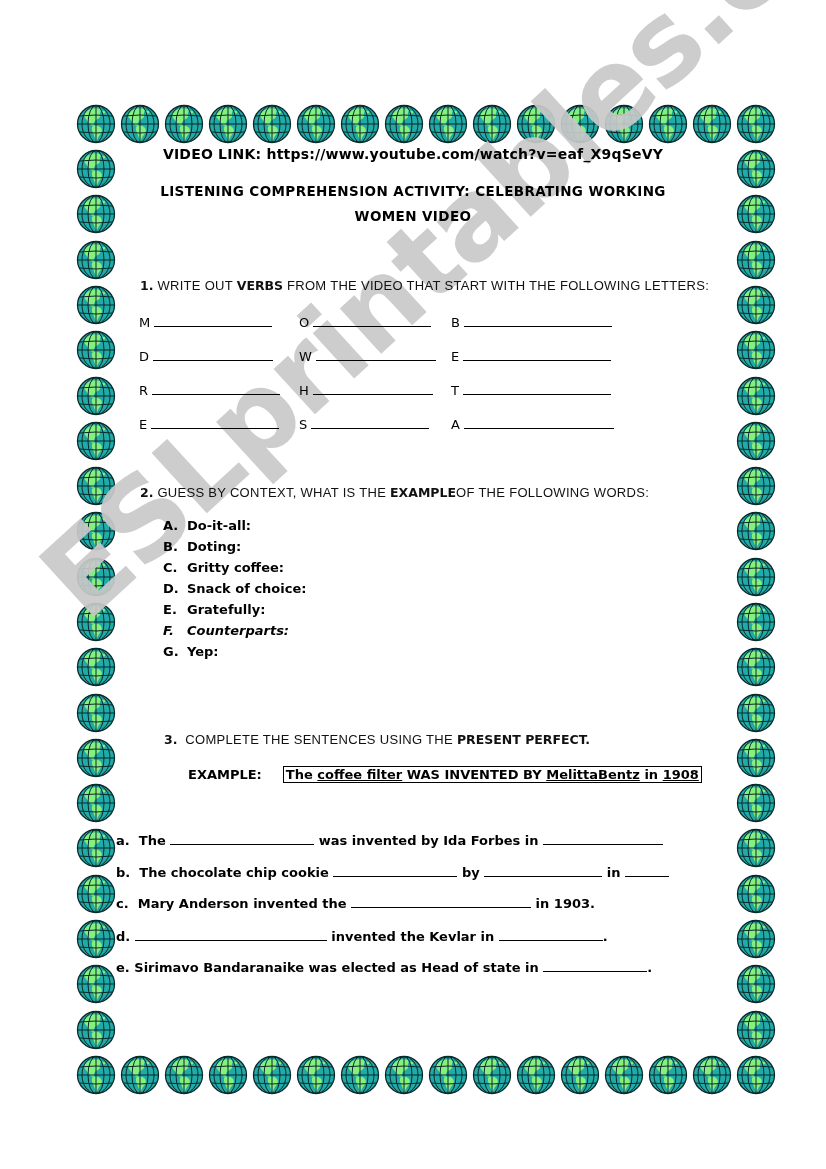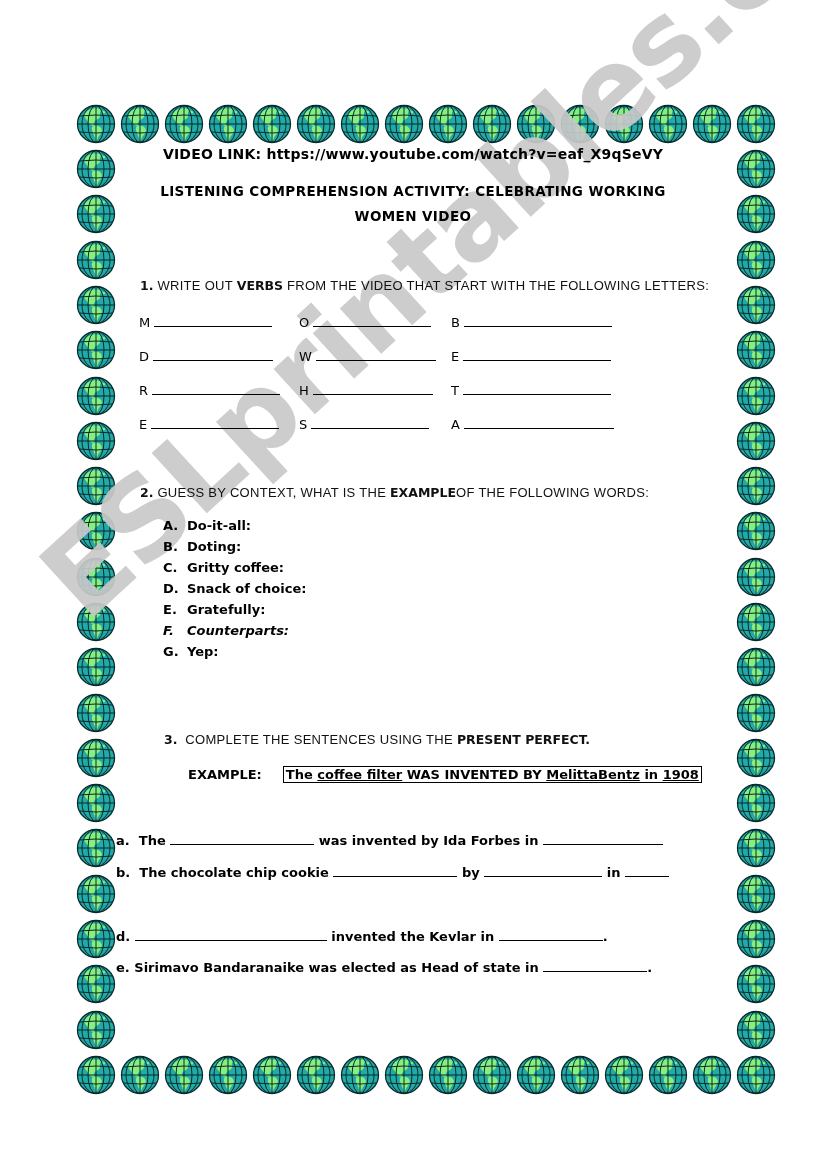--- a/index.html
+++ b/index.html
@@ -1263,20 +1263,26 @@
     </div>
 
     <div class="abs sentence" style="left:116px; top:832px;">
       <span>a.</span>&nbsp;
       <span>The</span>
       <span class="blank" style="width:144px;"></span>
       <span>was invented by  Ida Forbes in</span>
       <span class="blank" style="width:120px;"></span>
     </div>
 
+    <div class="abs sentence" style="left:116px; top:895px;">
+      <span>c.</span>&nbsp;
+      <span>Mary Anderson invented the</span>
+      <span class="blank" style="width:180px;"></span>
+      <span>in 1903.</span>
+    </div>
 
     <div class="abs sentence" style="left:116px; top:959px;">
       <span>e.</span>
       <span>Sirimavo Bandaranaike was elected as Head of state in</span>
       <span class="blank" style="width:104px;"></span><span>.</span>
     </div>
 
     <div class="abs sentence" style="left:116px; top:928px;">
       <span>d.</span>
       <span class="blank" style="width:192px;"></span>

